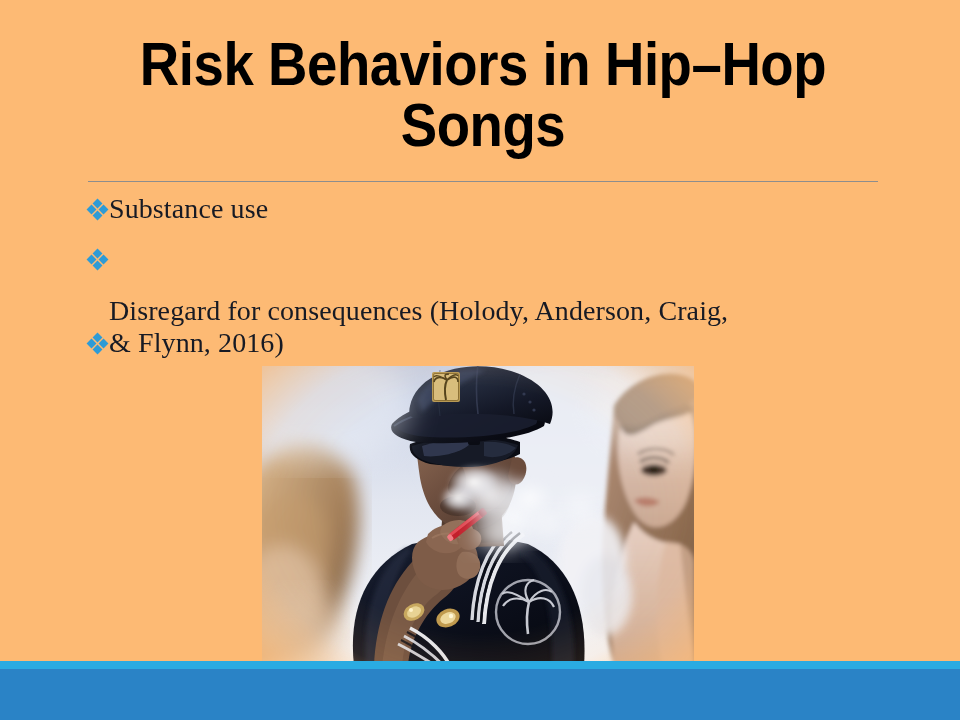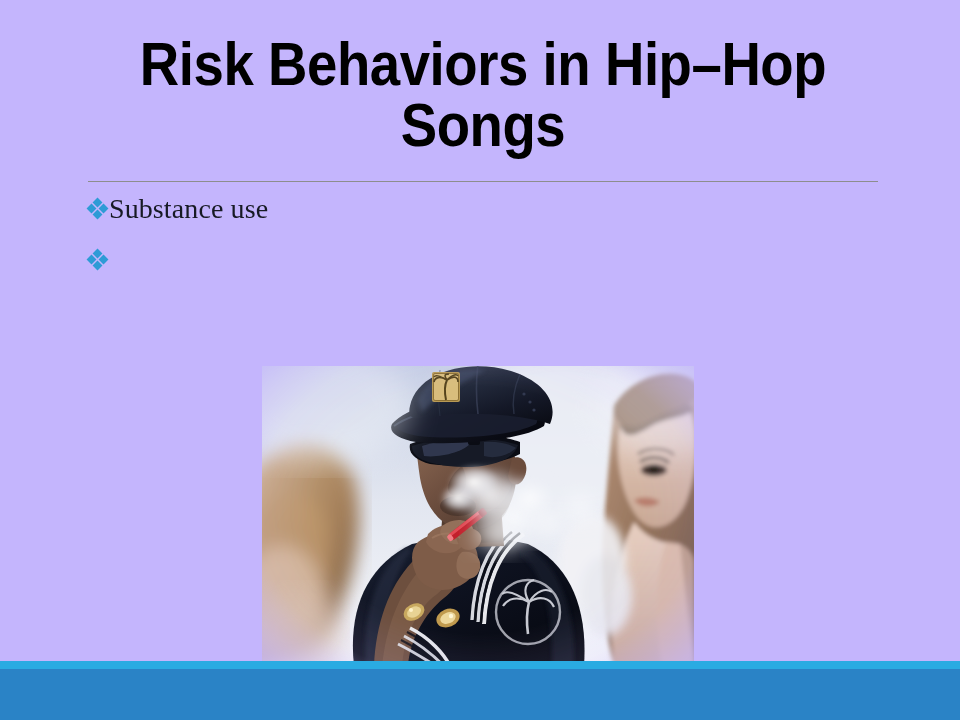--- a/index.html
+++ b/index.html
@@ -7,21 +7,21 @@
 
   html, body {
     width:960px; height:720px;
     background:#ffffff;
     overflow:hidden;
   }
 
   #slide {
     position:relative;
     width:960px; height:720px;
-    background:#c4b5fd;
+    background:#fdba74;
     font-family:"Liberation Serif", serif;
   }
 
   
   #title-block {
     position:absolute;
     left:88px; top:34px;
     width:790px;
     text-align:center;
   }
@@ -46,21 +46,21 @@
   }
 
   
   #bullet-list {
     position:absolute;
     left:88px; top:193px;
     width:660px;
   }
   .bullet-row {
     display:flex;
-    align-items:center;
+    align-items:flex-end;
     margin-bottom:21px;
   }
   .bullet-row:last-child { margin-bottom:0; }
 
   .bullet-marker {
     flex:0 0 auto;
     width:20px; height:29px;
     position:relative;
     margin-right:1px;
     top:4px;
@@ -137,20 +137,29 @@
 
     <div class="bullet-row">
       <span class="bullet-marker">
         <i class="d-top"></i>
           <i class="d-left"></i>
           <i class="d-right"></i>
           <i class="d-bottom"></i>
       </span>
     </div>
 
+    <div class="bullet-row">
+      <span class="bullet-marker">
+        <i class="d-top"></i>
+          <i class="d-left"></i>
+          <i class="d-right"></i>
+          <i class="d-bottom"></i>
+      </span>
+      <span class="bullet-text">Disregard for consequences (Holody, Anderson, Craig, &amp; Flynn, 2016)</span>
+    </div>
 
   </div>
 
   <div id="photo">
     <svg viewBox="0 0 432 300" preserveAspectRatio="none" aria-hidden="true">
       <defs>
         <linearGradient id="bgSky" x1="0" y1="0" x2="0" y2="1">
           <stop offset="0%" stop-color="#c6cfe4"></stop>
           <stop offset="45%" stop-color="#e2e6f0"></stop>
           <stop offset="100%" stop-color="#f6f7fa"></stop>

